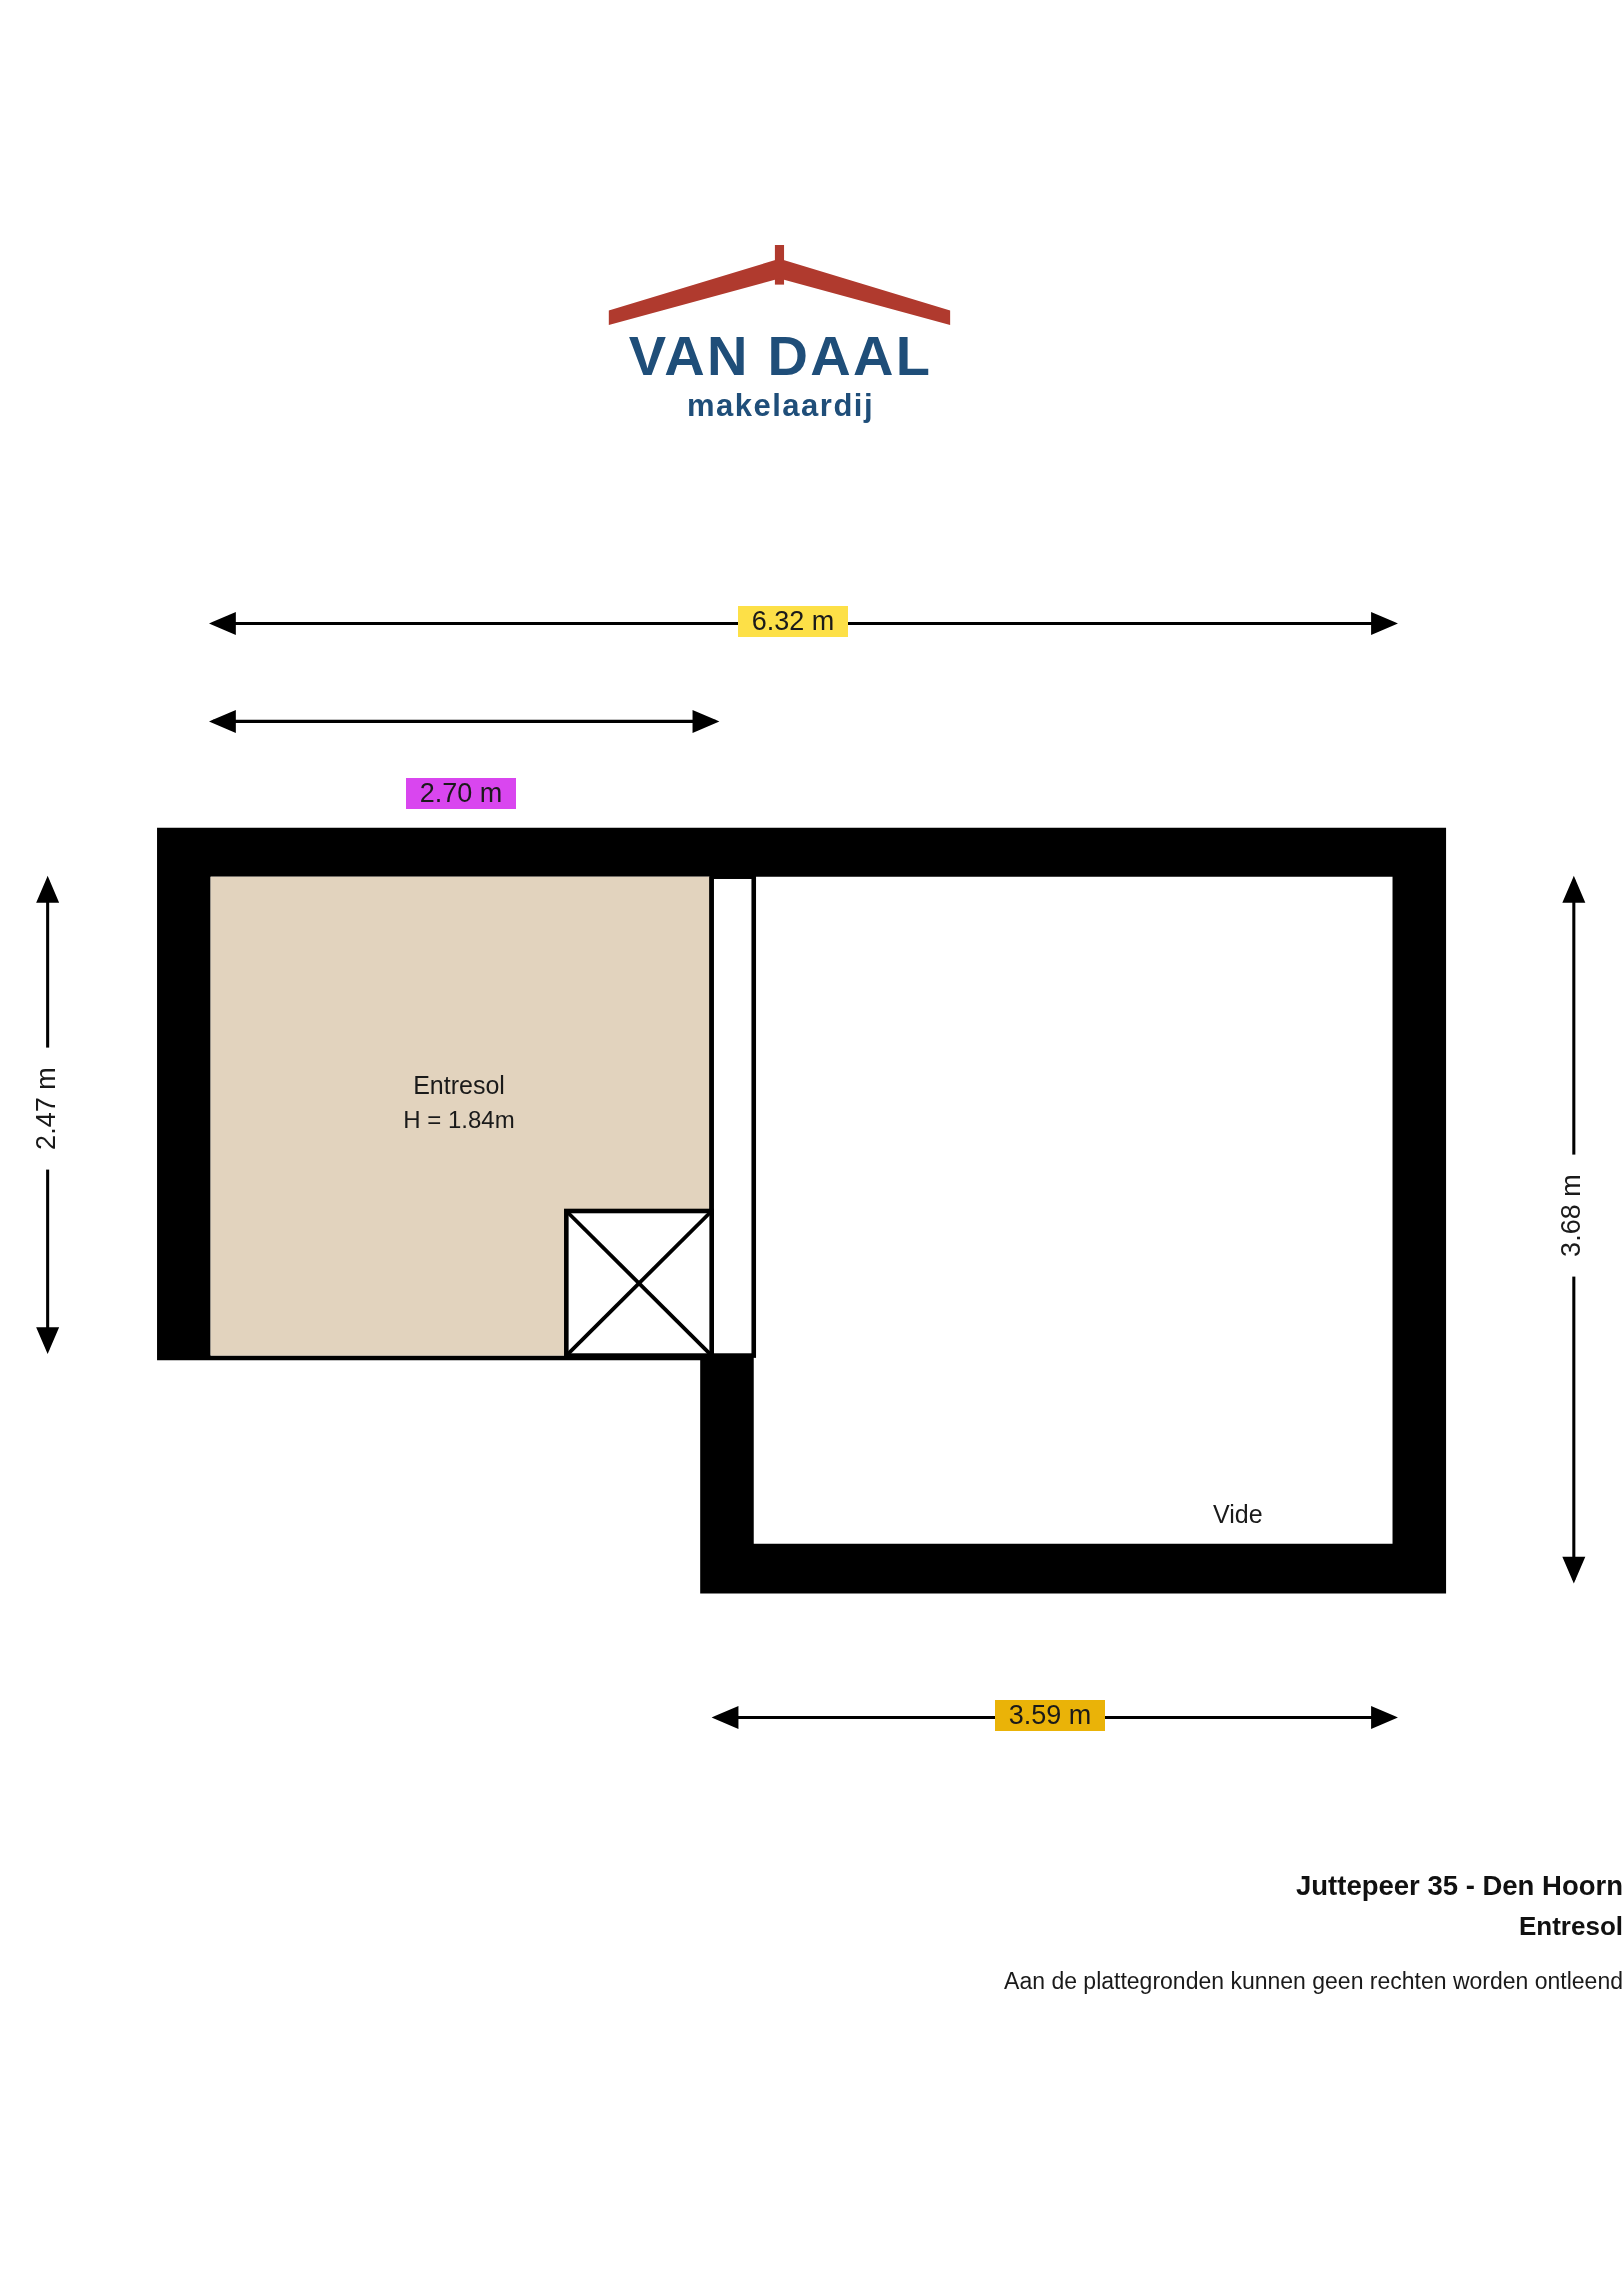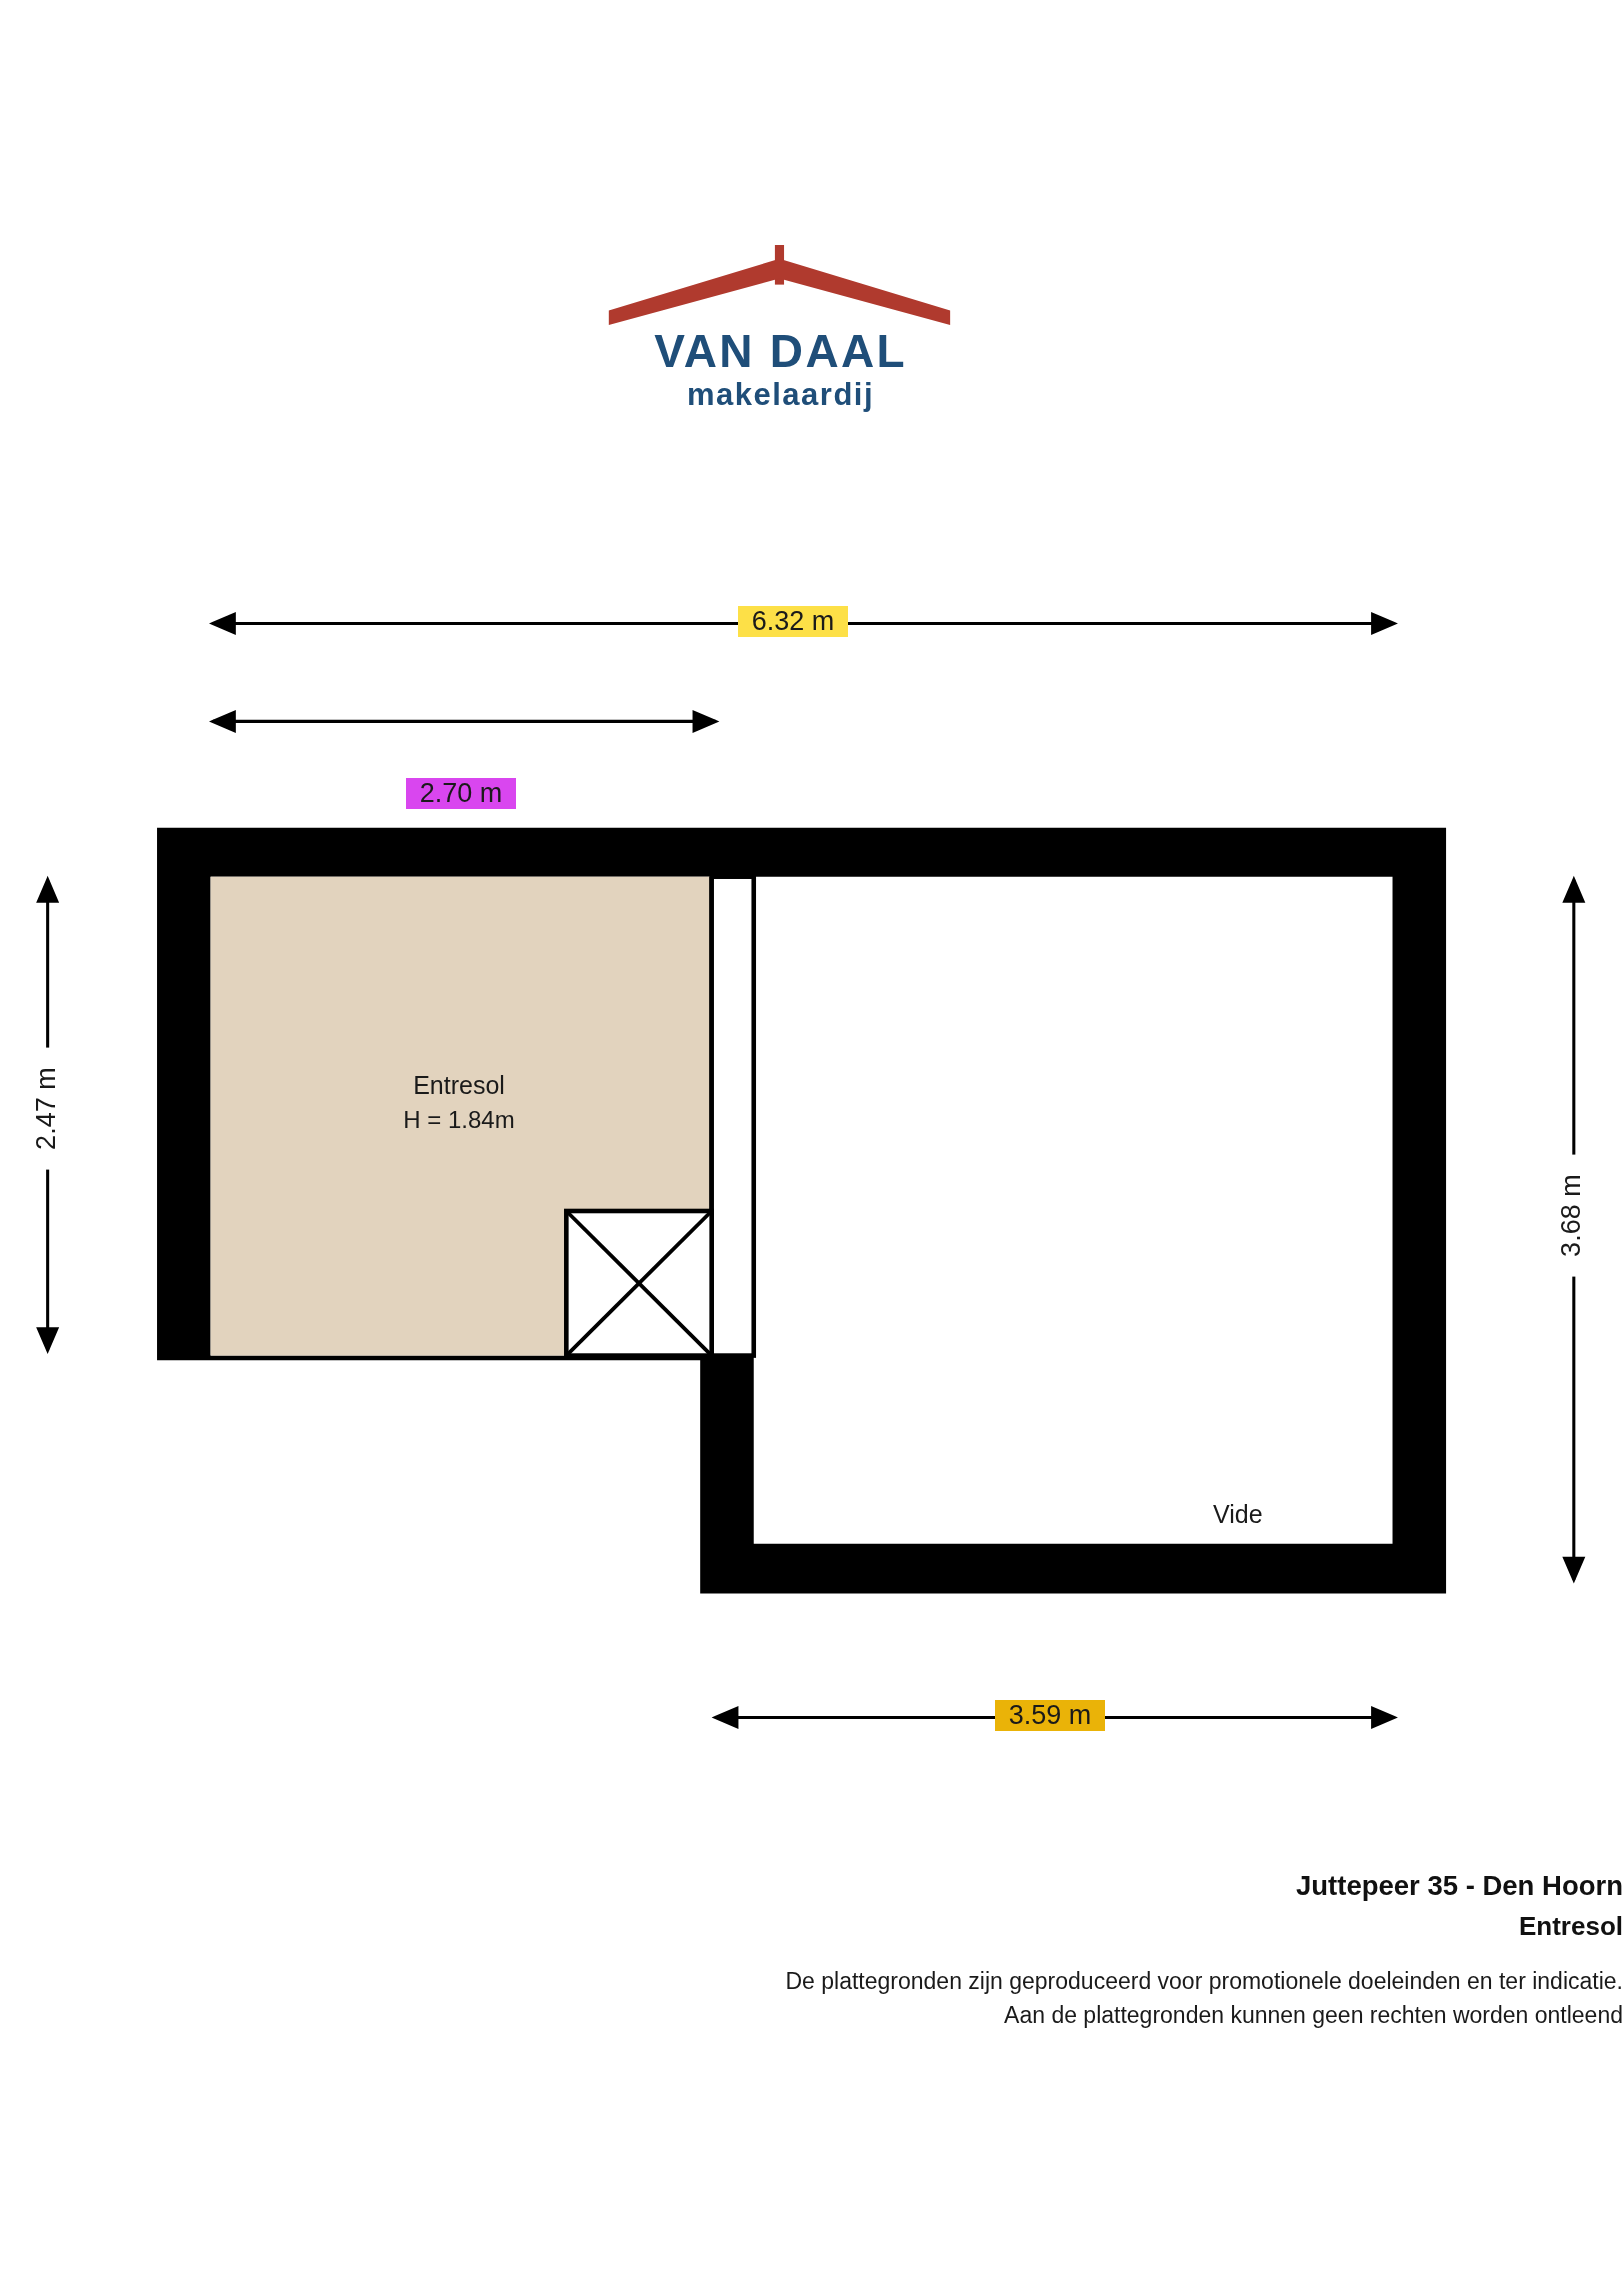--- a/index.html
+++ b/index.html
@@ -24,21 +24,21 @@
     text-align: center;
   }
   #logo .roof {
     position: relative;
     width: 352px;
     height: 80px;
     margin: 0 auto 1.5px auto;
   }
   #logo .roof svg { display:block; }
   #logo .brand {
-    font-size: 46px;
+    font-size: 56px;
     font-weight: bold;
     letter-spacing: 2.3px;
     color: #1F4E79;
     line-height: 1.05;
   }
   #logo .sub {
     font-size: 31px;
     font-weight: bold;
     letter-spacing: 1.5px;
     color: #1F4E79;
@@ -179,17 +179,16 @@
   <div class="room-label" style="left:1213px; top:1500px; width:168px; text-align:left;">
     <span>Vide</span>
   </div>
 
 </div>
 
 <div id="footer">
   <div class="title">Juttepeer 35 - Den Hoorn</div>
   <div class="subtitle">Entresol</div>
   <div class="disclaimer">
-    <div>De plattegronden zijn geproduceerd voor promotionele doeleinden en ter indicatie.</div>
     <div>Aan de plattegronden kunnen geen rechten worden ontleend</div>
   </div>
 </div>
 
 
 </body></html>

